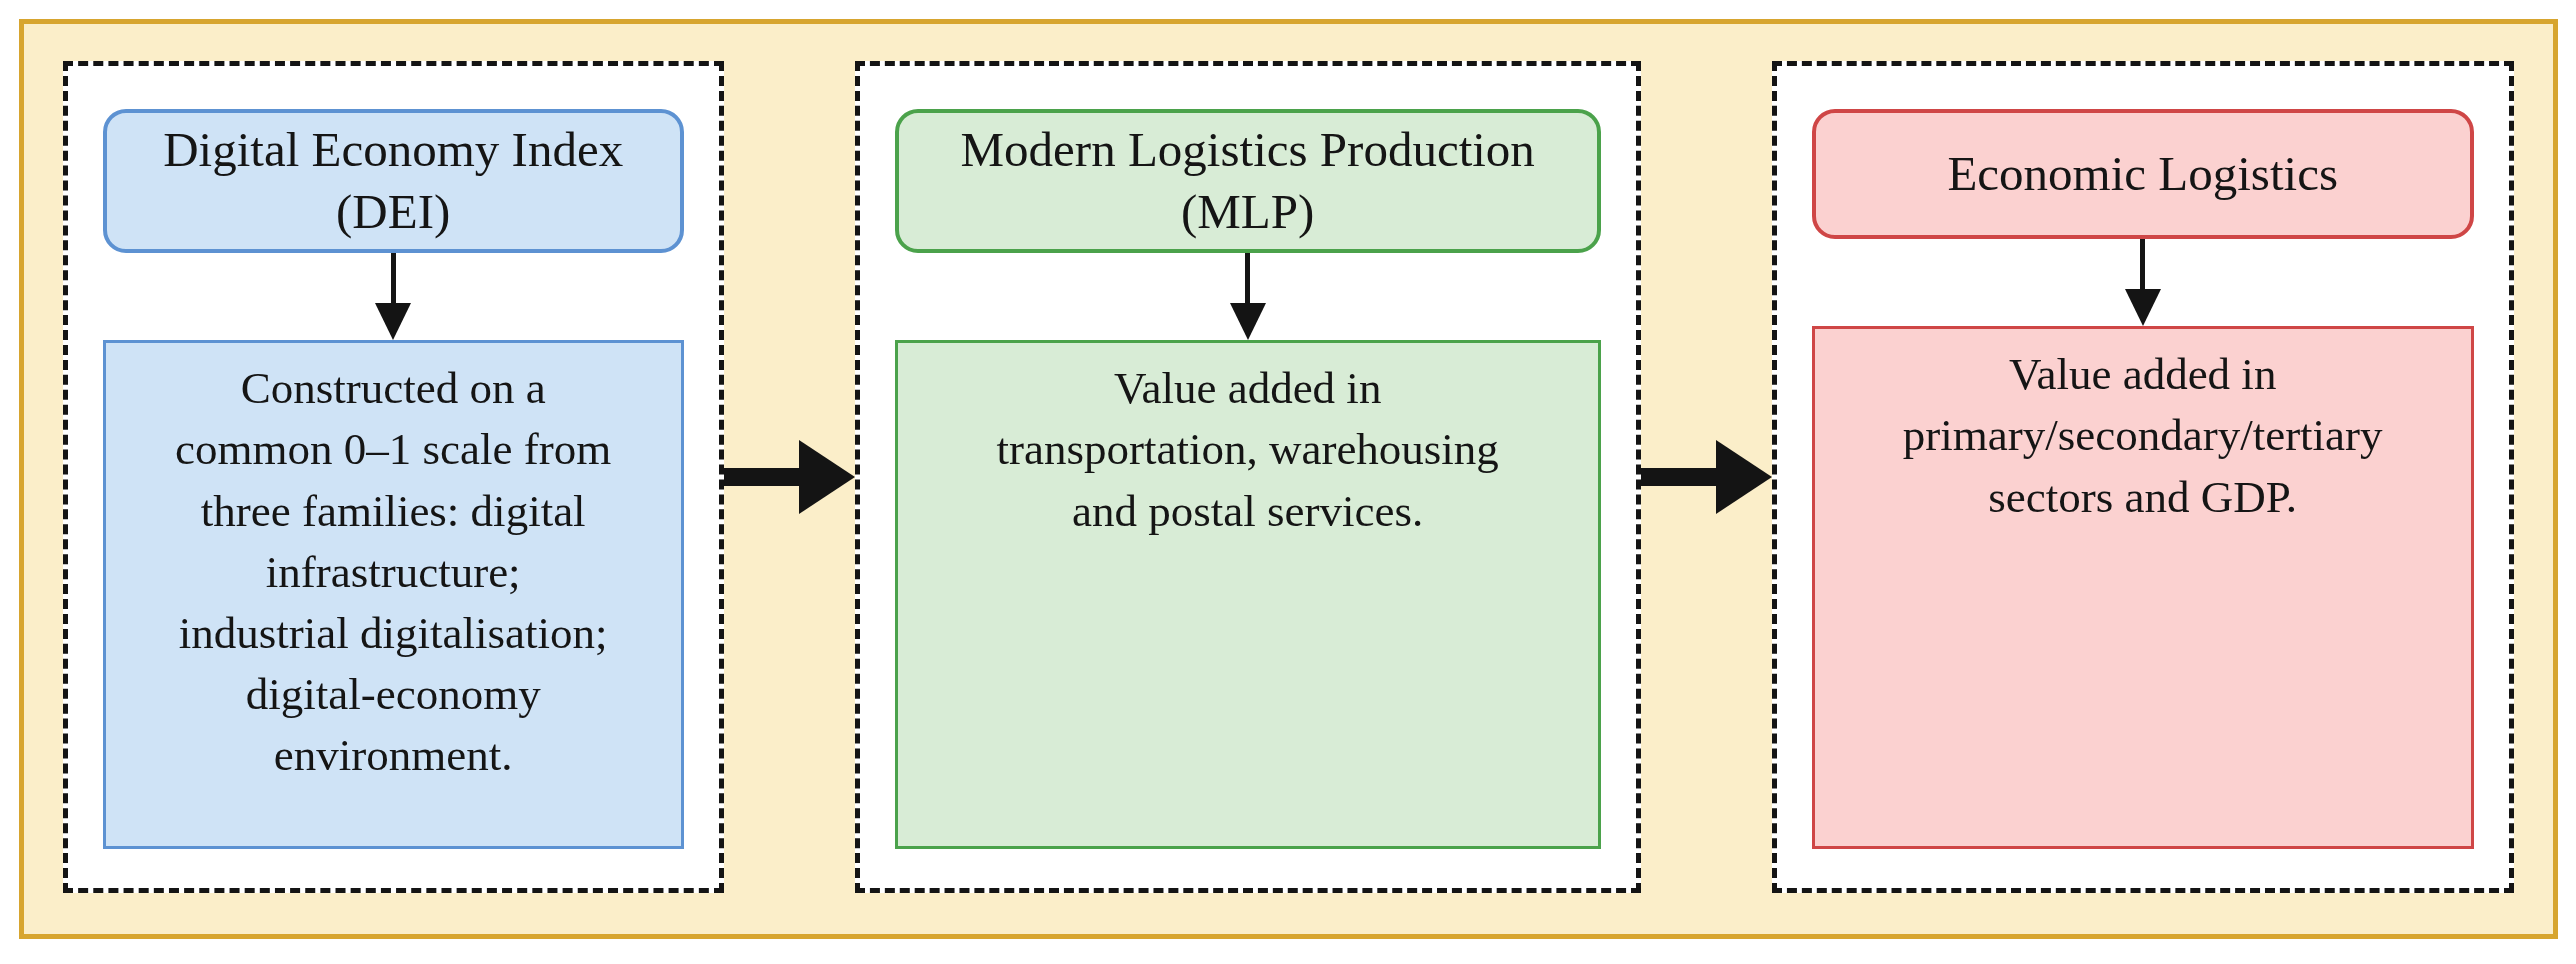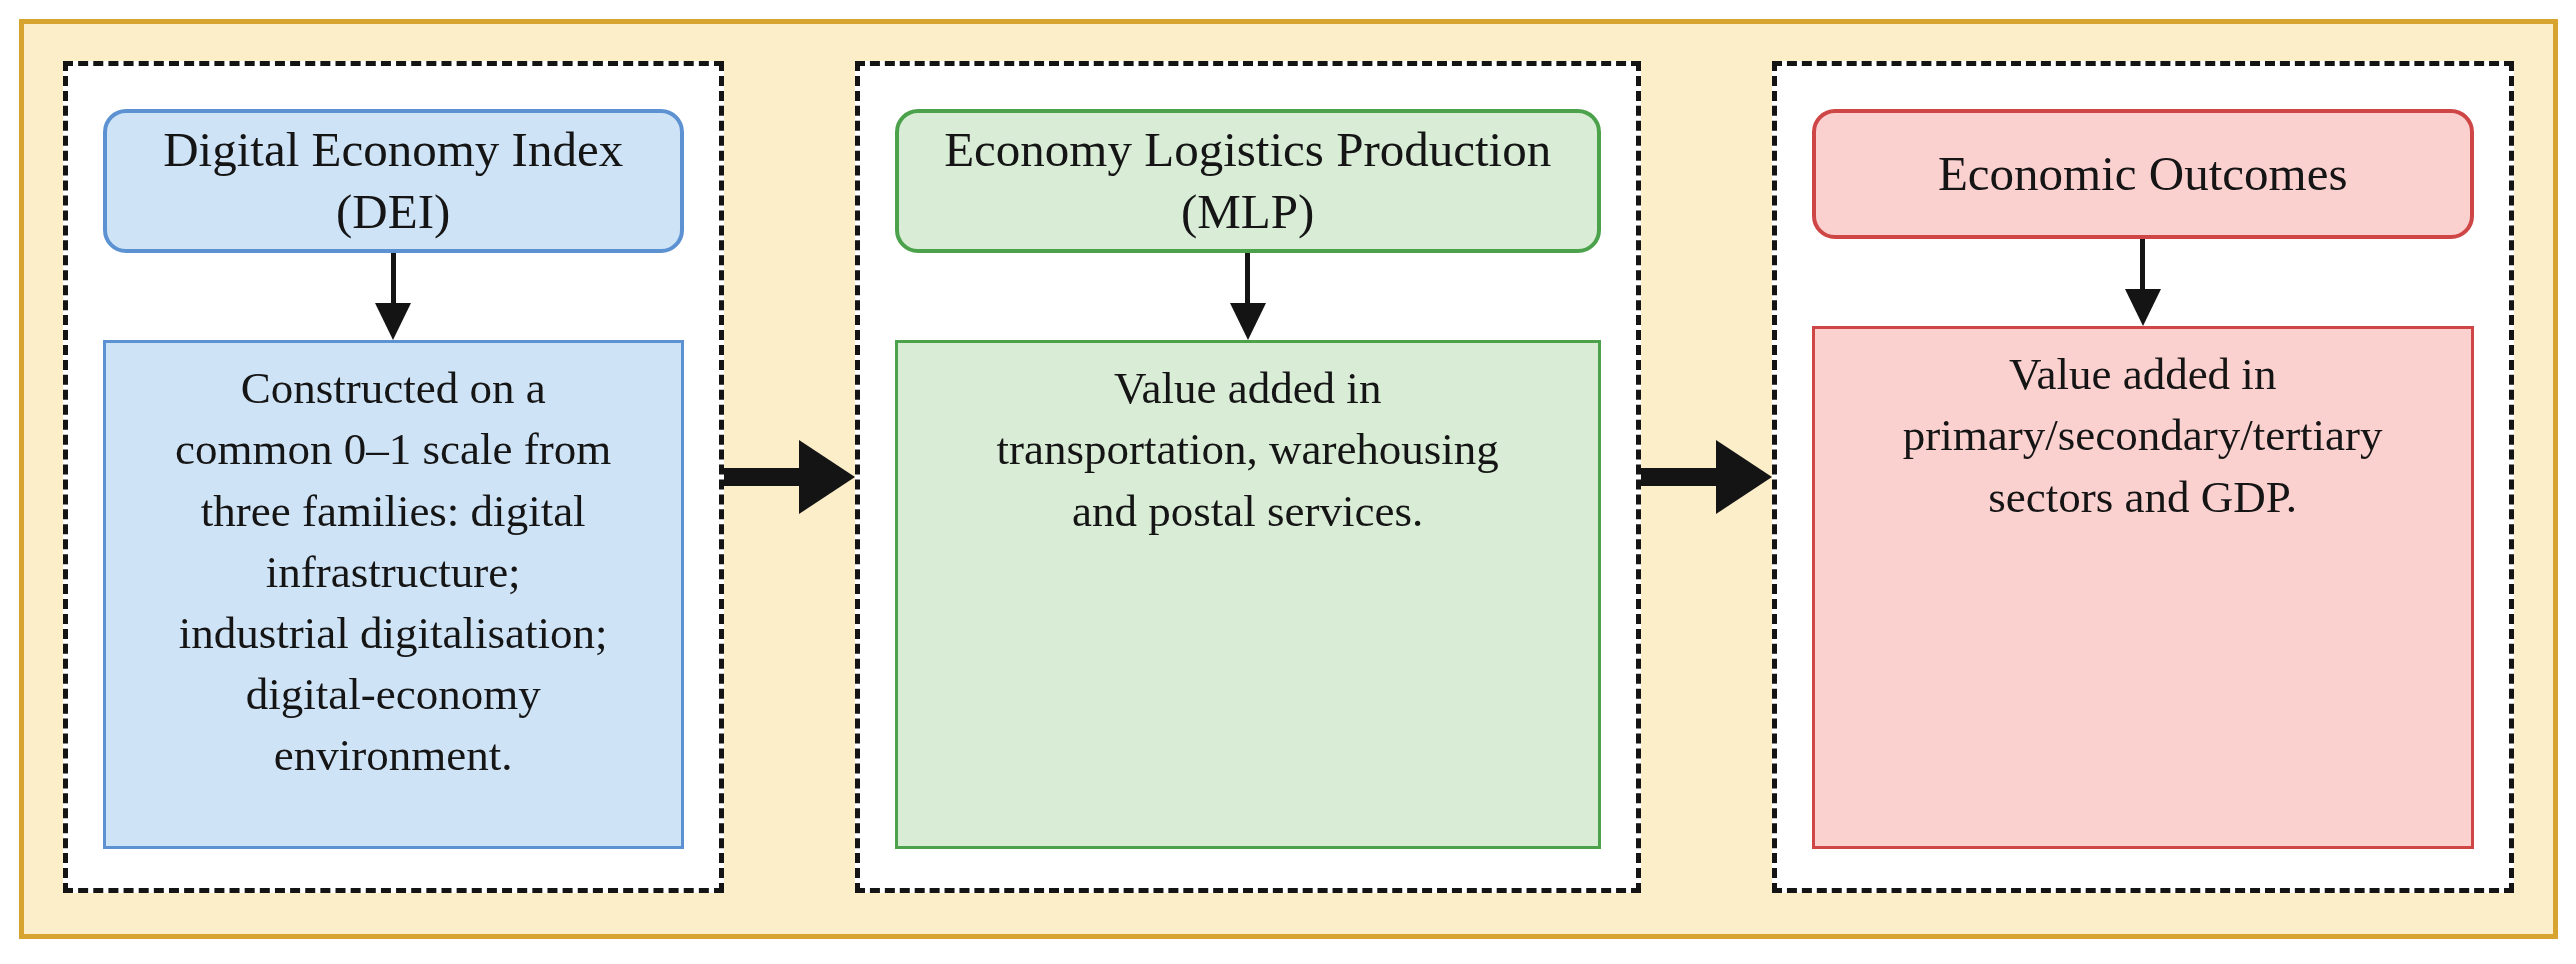--- a/index.html
+++ b/index.html
@@ -131,42 +131,42 @@
       </div>
     </section>
 
     <div class="connector">
       <div class="ctail"></div>
       <div class="chead"></div>
     </div>
 
     <section class="panel panel-w2">
       <div class="hbox green">
-        <span class="htext">Economy Logistics Production
+        <span class="htext">Modern Logistics Production
 (MLP)</span>
       </div>
       <div class="varrow">
         <div class="vline"></div>
         <div class="vhead"></div>
       </div>
       <div class="bbox green">
         <span class="btext">Value added in
 transportation, warehousing
 and postal services.</span>
       </div>
     </section>
 
     <div class="connector">
       <div class="ctail"></div>
       <div class="chead"></div>
     </div>
 
     <section class="panel panel-w3">
       <div class="hbox red">
-        <span class="htext">Economic Outcomes</span>
+        <span class="htext">Economic Logistics</span>
       </div>
       <div class="varrow">
         <div class="vline"></div>
         <div class="vhead"></div>
       </div>
       <div class="bbox red">
         <span class="btext">Value added in
 primary/secondary/tertiary
 sectors and GDP.</span>
       </div>

